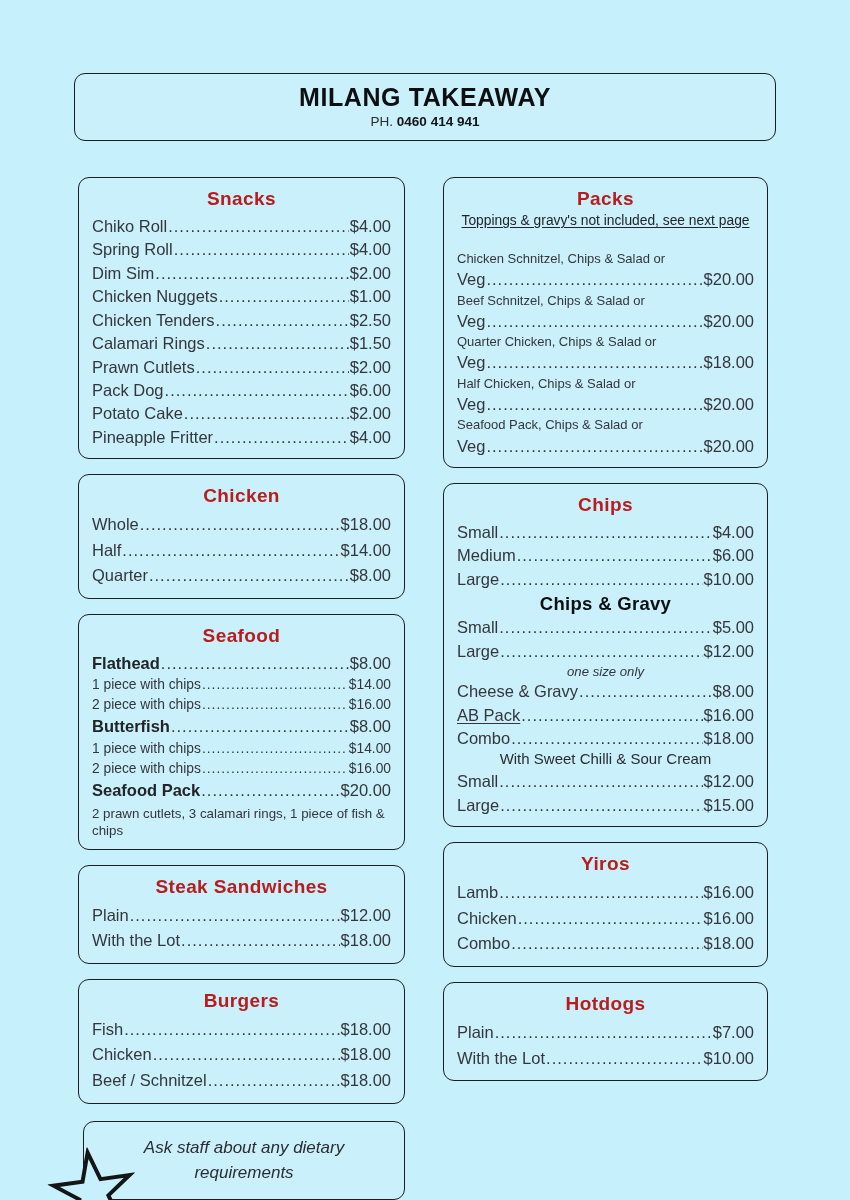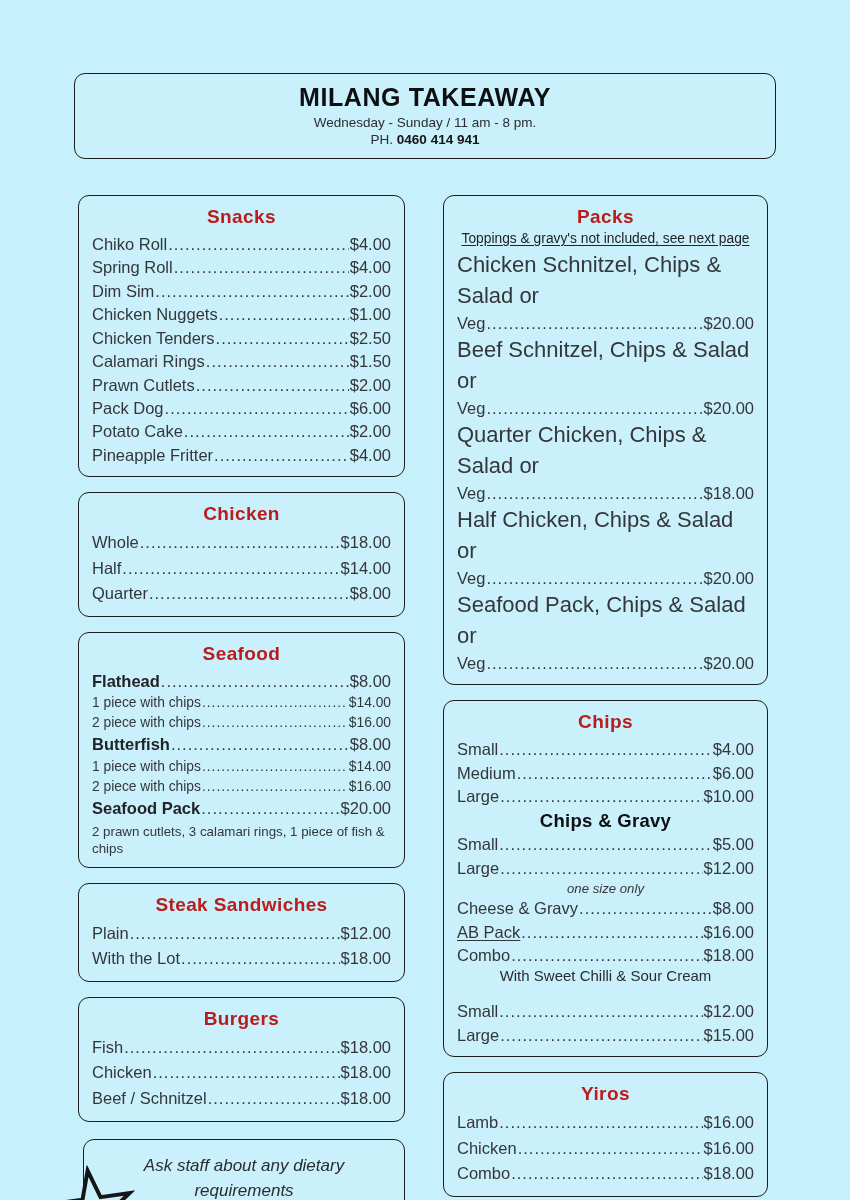--- a/index.html
+++ b/index.html
@@ -25,52 +25,51 @@
   .phone .ph-num{font-weight:700;color:#131416;}
   
   .columns{display:flex;gap:38px;margin:36px 72px 0 78px;align-items:flex-start;}
   .col-left{width:327px;flex:none;}
   .col-right{width:325px;flex:none;}
   .box{padding:7px 13px 9px;margin-bottom:15px;}
   .section-title{
     font-size:19px;font-weight:700;text-align:center;letter-spacing:.4px;
     color:#b91c1c;margin:3px 0 5px;
   }
-  .section-subtitle{text-align:center;font-size:13.8px;color:#232428;margin:-2px 0 4px;}
+  .section-subtitle{text-align:center;font-size:13.8px;color:#232428;margin:-2px 0 22px;}
   .section-subtitle.u{text-decoration:underline;text-underline-offset:2px;}
   .row{display:flex;align-items:baseline;font-size:16.5px;line-height:1.42;color:#35363c;}
   .spaced .row{line-height:1.55;}
   .row .label{white-space:nowrap;}
   .row .dots{flex:1;overflow:hidden;white-space:nowrap;letter-spacing:1px;margin:0 1px;}
   .row .price{white-space:nowrap;}
   .row.small{font-size:13.8px;line-height:1.45;}
   .row.bold .label{font-weight:700;color:#232428;}
   .row.underline .label{text-decoration:underline;text-underline-offset:2px;}
-  .text{font-size:22px;line-height:1.4;color:#35363c;}
+  .text{font-size:13px;line-height:1.4;color:#35363c;}
   .group{margin-top:0;}
   .heading{font-size:18.5px;font-weight:700;text-align:center;color:#0e0f11;margin:2px 0 1px;letter-spacing:.3px;}
-  .subtitle{text-align:center;font-size:15px;color:#2b2c31;margin:0 0 16px;}
+  .subtitle{text-align:center;font-size:15px;color:#2b2c31;margin:0 0 3px;}
   .subnote{text-align:center;font-style:italic;font-size:13.2px;color:#35363c;margin:1px 0;}
   .note{font-size:13.3px;color:#35363c;margin-top:3px;line-height:1.3;}
   
   .dietary-box{
     position:relative;margin:17px 0 0 5px;padding:13px 34px;
     font-style:italic;font-size:17px;text-align:center;line-height:1.5;color:#2b2c31;
   }
   .star{
     position:absolute;left:-35px;bottom:-36px;width:88px;height:88px;
     transform:rotate(-8deg);
   }
 </style>
 </head>
 <body>
 
 <div class="header-box">
   <div class="brand-title">MILANG TAKEAWAY</div>
-  <div class="hours">Wednesday - Sunday / 11 am - 8 pm.</div>
   <div class="phone"><span>PH.</span> <span class="ph-num">0460 414 941</span></div>
 </div>
 
 <div class="columns">
   <div class="col-left">
       <div class="box">
         <div class="section-title">Snacks</div>
         <div class="row">
           <span class="label">Chiko Roll</span>
           <span class="dots" aria-hidden="true">............................................................................................................................................</span>

